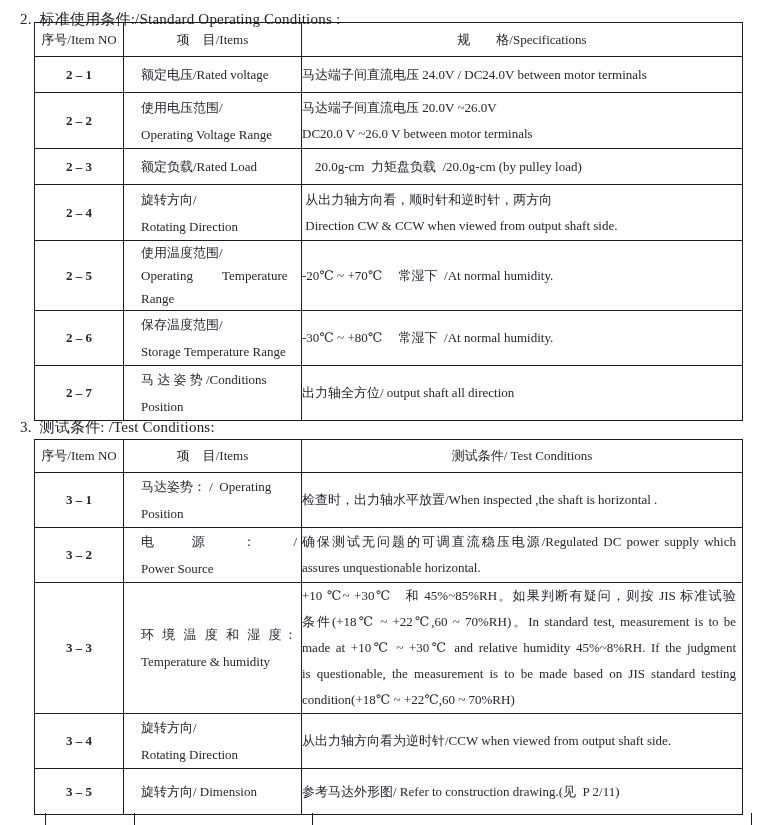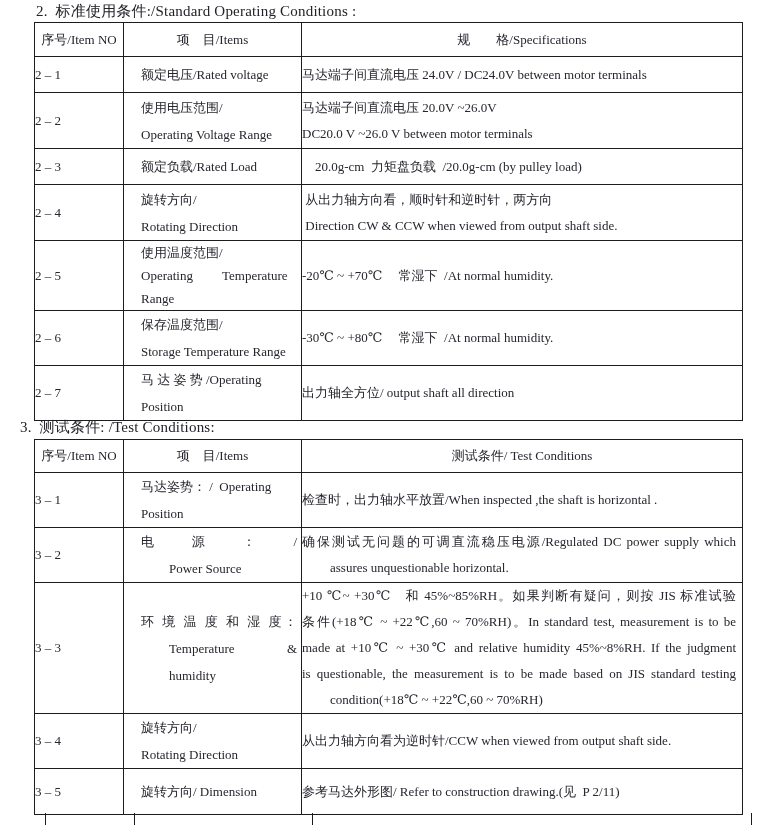--- a/index.html
+++ b/index.html
@@ -5,45 +5,45 @@
   html,body{margin:0;padding:0;}
   body{
     width:761px;height:825px;overflow:hidden;background:#ffffff;
     font-family:"Liberation Serif","DejaVu Serif",serif;
     color:#26262e;position:relative;
   }
   .heading{
     position:absolute;left:20px;font-size:15px;letter-spacing:.2px;
     white-space:pre;color:#222228;
   }
-  #heading-2{top:2px;margin-left:16px;}
+  #heading-2{top:10px;}
   #heading-3{top:418px;}
   table{
     position:absolute;left:34px;border-collapse:collapse;table-layout:fixed;
     width:708px;
   }
   #table-operating{top:22px;}
   #table-test{top:439px;}
   td{
     border:1.6px solid #1c1c1c;vertical-align:middle;
     font-size:13px;padding:0;overflow:hidden;
   }
   col.c-no{width:89px;}
   col.c-item{width:178px;}
   col.c-spec{width:441px;}
-  td.no{}
+  td.no{text-align:center;font-weight:bold;}
   td.hdr{text-align:center;white-space:pre;}
   td.item{padding-left:17px;padding-right:4px;}
   td.spec{padding-left:0;padding-right:6px;}
   td.spec.tight{padding-left:13px;}
   .lines div{line-height:27px;white-space:pre-wrap;}
   td.spec .lines div{line-height:26px;}
   .compact div{line-height:23px !important;}
   .just .lines div{white-space:normal;text-align:justify;text-align-last:justify;}
-  .just .lines div:last-child{text-align-last:left;margin-left:28px;}
+  .just .lines div:last-child{text-align-last:left;}
   
   #table-operating tr:nth-child(1){height:34px;}
   #table-operating tr:nth-child(2){height:36px;}
   #table-operating tr:nth-child(3){height:56px;}
   #table-operating tr:nth-child(4){height:36px;}
   #table-operating tr:nth-child(5){height:56px;}
   #table-operating tr:nth-child(6){height:70px;}
   #table-operating tr:nth-child(7){height:55px;}
   #table-operating tr:nth-child(8){height:50px;}
   
@@ -157,21 +157,21 @@
     <td class="spec">
           <div class="lines">
             <div>-30℃ ~ +80℃　 常湿下  /At normal humidity.</div>
           </div>
         </td>
   </tr>
   <tr>
     <td class="no">2 – 7</td>
     <td class="item">
           <div class="lines">
-            <div>马 达 姿 势 /Operating</div>
+            <div>马 达 姿 势 /Conditions</div>
             <div>Position</div>
           </div>
         </td>
     <td class="spec">
           <div class="lines">
             <div>出力轴全方位/ output shaft all direction</div>
           </div>
         </td>
   </tr>
 </tbody>

